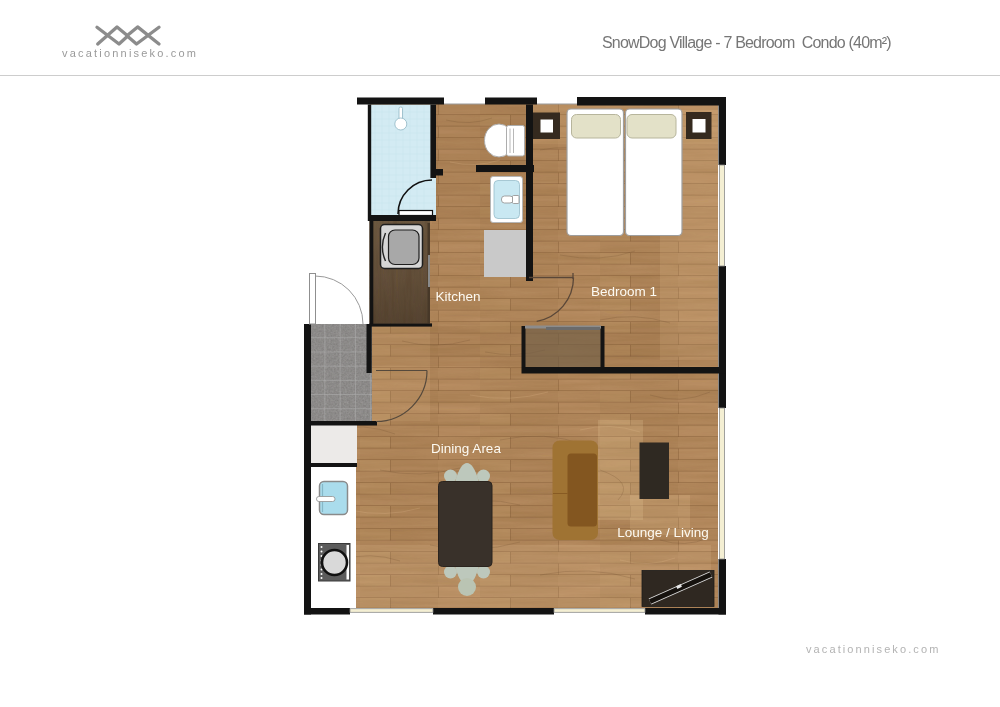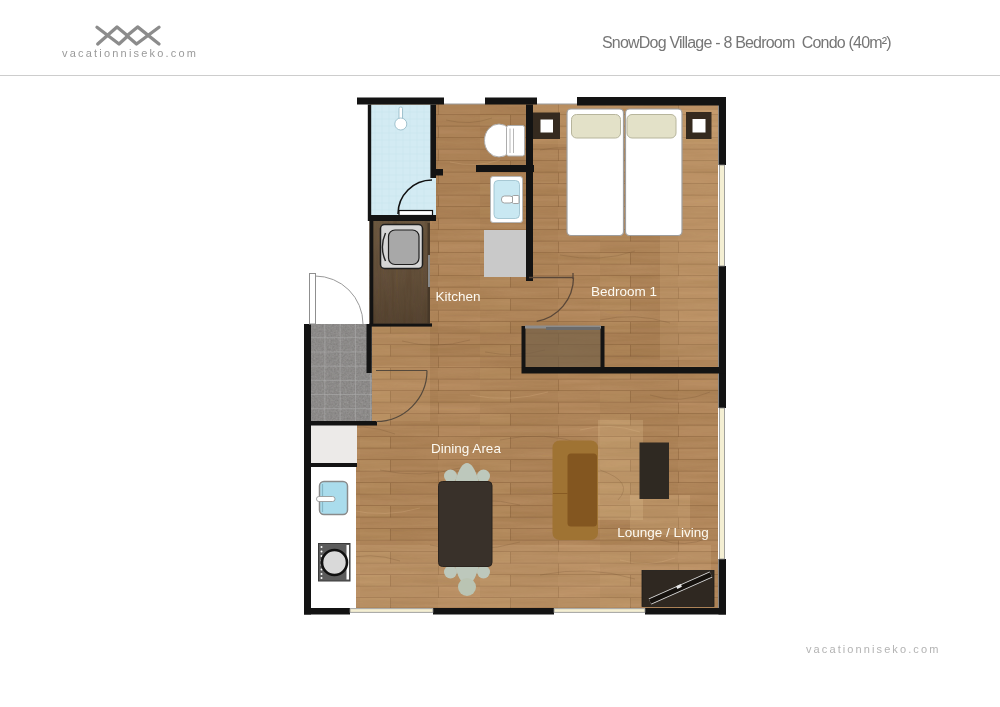--- a/index.html
+++ b/index.html
@@ -13,21 +13,21 @@
 
 <svg style="position:absolute;left:0;top:0" width="1000" height="707" viewBox="0 0 1000 707">
   <g stroke="#8c8c8c" stroke-width="3.3" fill="none" stroke-linecap="round" stroke-linejoin="round">
     <path d="M97,27.2 L119,44 L127.5,36.3 L136.5,44 L159,27.2"></path>
     <path d="M97.7,44 L117,26.9 L127.3,35.6 L137.6,26.9 L159,44"></path>
   </g>
 </svg>
 
 <div class="hdrtxt" style="left:62px;top:47px;">vacationniseko.com</div>
 
-<div class="title" style="left:602px;top:34px;">SnowDog Village - 8 Bedroom  Condo (40m²)</div>
+<div class="title" style="left:602px;top:34px;">SnowDog Village - 7 Bedroom  Condo (40m²)</div>
 
 <div style="position:absolute;left:0;top:75px;width:1000px;height:1px;background:#cdcdcd;"></div>
 
 <div class="foot" style="left:806px;top:643px;">vacationniseko.com</div>
 
 <svg id="plan" style="position:absolute;left:0;top:0" width="1000" height="707" viewBox="0 0 1000 707">
   <defs>
     <pattern id="wood" x="0" y="0" width="120" height="23" patternUnits="userSpaceOnUse">
       <rect width="120" height="23" fill="#b98e61"></rect>
       <rect x="0" y="0" width="30" height="11.5" fill="#c29767" opacity="0.5"></rect>

